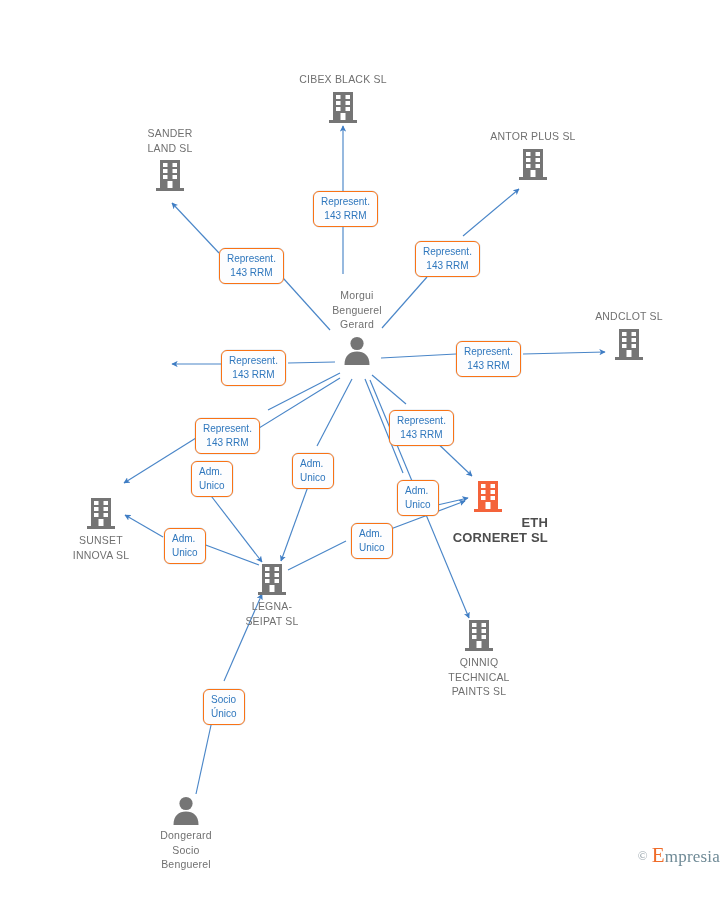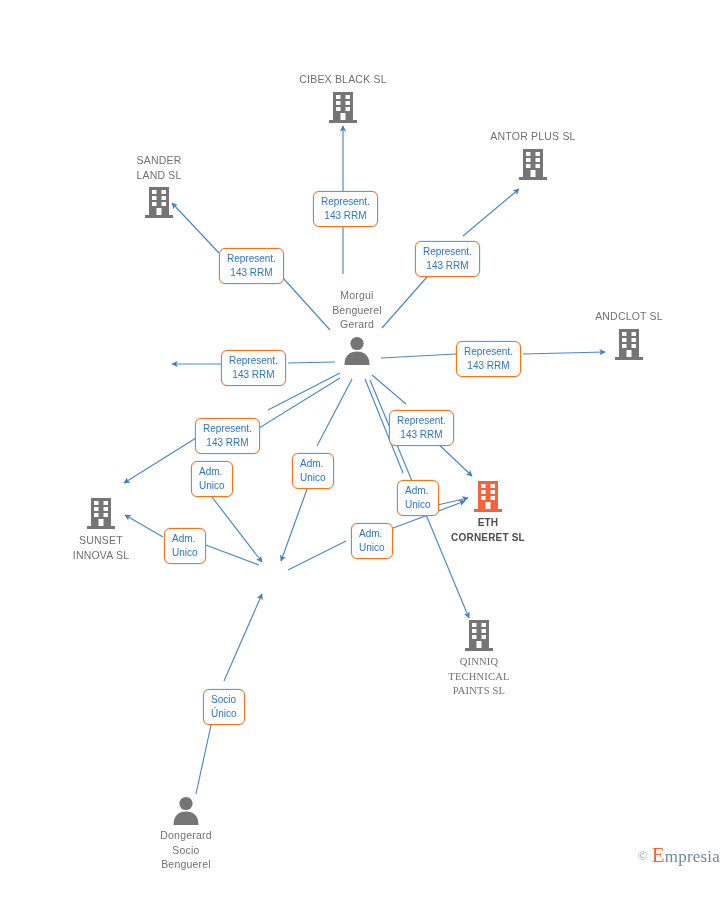--- a/index.html
+++ b/index.html
@@ -43,21 +43,22 @@
   }
   .node .label {
     display: block;
     white-space: pre-line;
   }
   .node.label-above .label { margin-bottom: 3px; }
   .node.label-below .label { margin-top: 3px; }
   .node.highlight .label {
     color: #4d4d4d;
     font-weight: bold;
-    font-size: 10px;
+    font-size: 13px;
+    text-align: right;
   }
   .rel {
     position: absolute;
     background: #fdfdfe;
     border: 1px solid #f97316;
     border-radius: 6px;
     color: #2f77bd;
     font-size: 10px;
     line-height: 13.5px;
     padding: 3px 7px 4px 7px;
@@ -144,21 +145,21 @@
               <rect x="18.5" y="11" width="4.5" height="4"></rect>
           <rect x="9" y="17" width="4.5" height="4"></rect>
               <rect x="18.5" y="17" width="4.5" height="4"></rect>
           <rect x="13.5" y="23" width="5" height="7"></rect>
         </g>
       </g>
         </svg>
     </span>
   </div>
 
-  <div class="node label-above" style="left:159px; top:126px;margin-top:27px;">
+  <div class="node label-above" style="left:170px; top:126px;">
     <span class="label">SANDER
 LAND SL</span>
     <span class="glyph">
       <svg width="32" height="34" viewBox="0 0 32 34">
           <g fill="#757575">
         <rect x="6" y="2" width="20" height="28"></rect>
         <rect x="2" y="30" width="28" height="3"></rect>
         <g fill="#ffffff">
           <rect x="9" y="5" width="4.5" height="4"></rect>
               <rect x="18.5" y="5" width="4.5" height="4"></rect>
@@ -267,22 +268,43 @@
               <rect x="18.5" y="17" width="4.5" height="4"></rect>
           <rect x="13.5" y="23" width="5" height="7"></rect>
         </g>
       </g>
         </svg>
     </span>
     <span class="label">SUNSET
 INNOVA SL</span>
   </div>
 
-
-  <div class="node label-below" style="left:479px; top:618px;font-family:Liberation Serif, serif;">
+  <div class="node label-below" style="left:272px; top:562px;">
+    <span class="glyph">
+      <svg width="32" height="34" viewBox="0 0 32 34">
+          <g fill="#757575">
+        <rect x="6" y="2" width="20" height="28"></rect>
+        <rect x="2" y="30" width="28" height="3"></rect>
+        <g fill="#ffffff">
+          <rect x="9" y="5" width="4.5" height="4"></rect>
+              <rect x="18.5" y="5" width="4.5" height="4"></rect>
+          <rect x="9" y="11" width="4.5" height="4"></rect>
+              <rect x="18.5" y="11" width="4.5" height="4"></rect>
+          <rect x="9" y="17" width="4.5" height="4"></rect>
+              <rect x="18.5" y="17" width="4.5" height="4"></rect>
+          <rect x="13.5" y="23" width="5" height="7"></rect>
+        </g>
+      </g>
+        </svg>
+    </span>
+    <span class="label">LEGNA-
+SEIPAT SL</span>
+  </div>
+
+  <div class="node label-below" style="left:479px; top:618px;">
     <span class="glyph">
       <svg width="32" height="34" viewBox="0 0 32 34">
           <g fill="#757575">
         <rect x="6" y="2" width="20" height="28"></rect>
         <rect x="2" y="30" width="28" height="3"></rect>
         <g fill="#ffffff">
           <rect x="9" y="5" width="4.5" height="4"></rect>
               <rect x="18.5" y="5" width="4.5" height="4"></rect>
           <rect x="9" y="11" width="4.5" height="4"></rect>
               <rect x="18.5" y="11" width="4.5" height="4"></rect>

